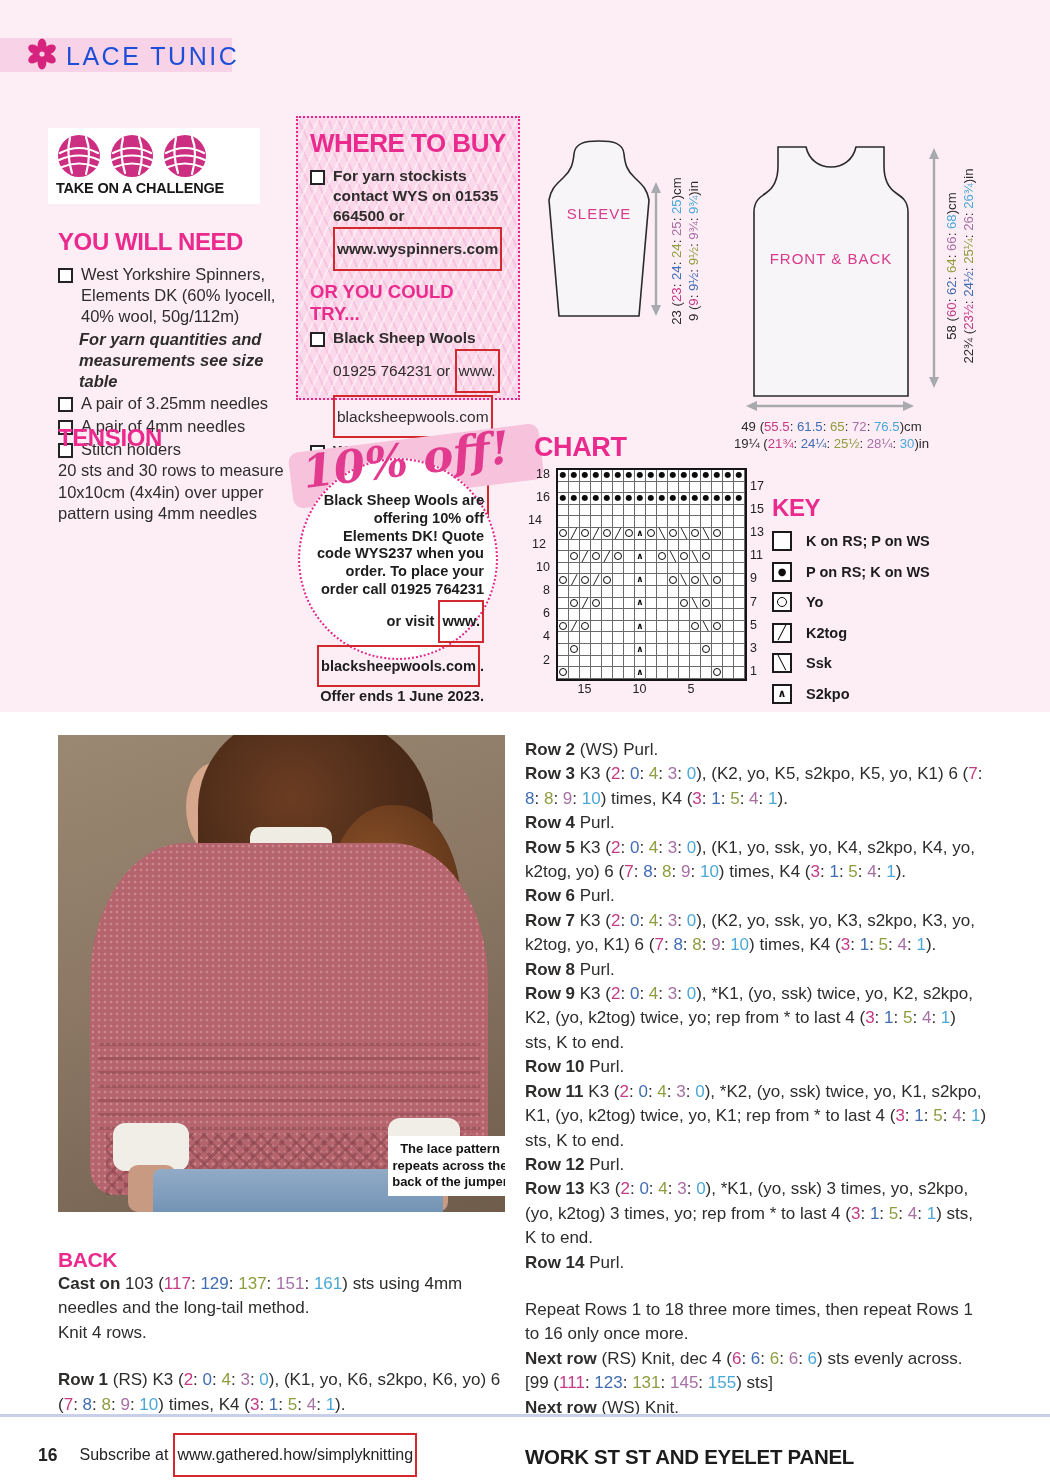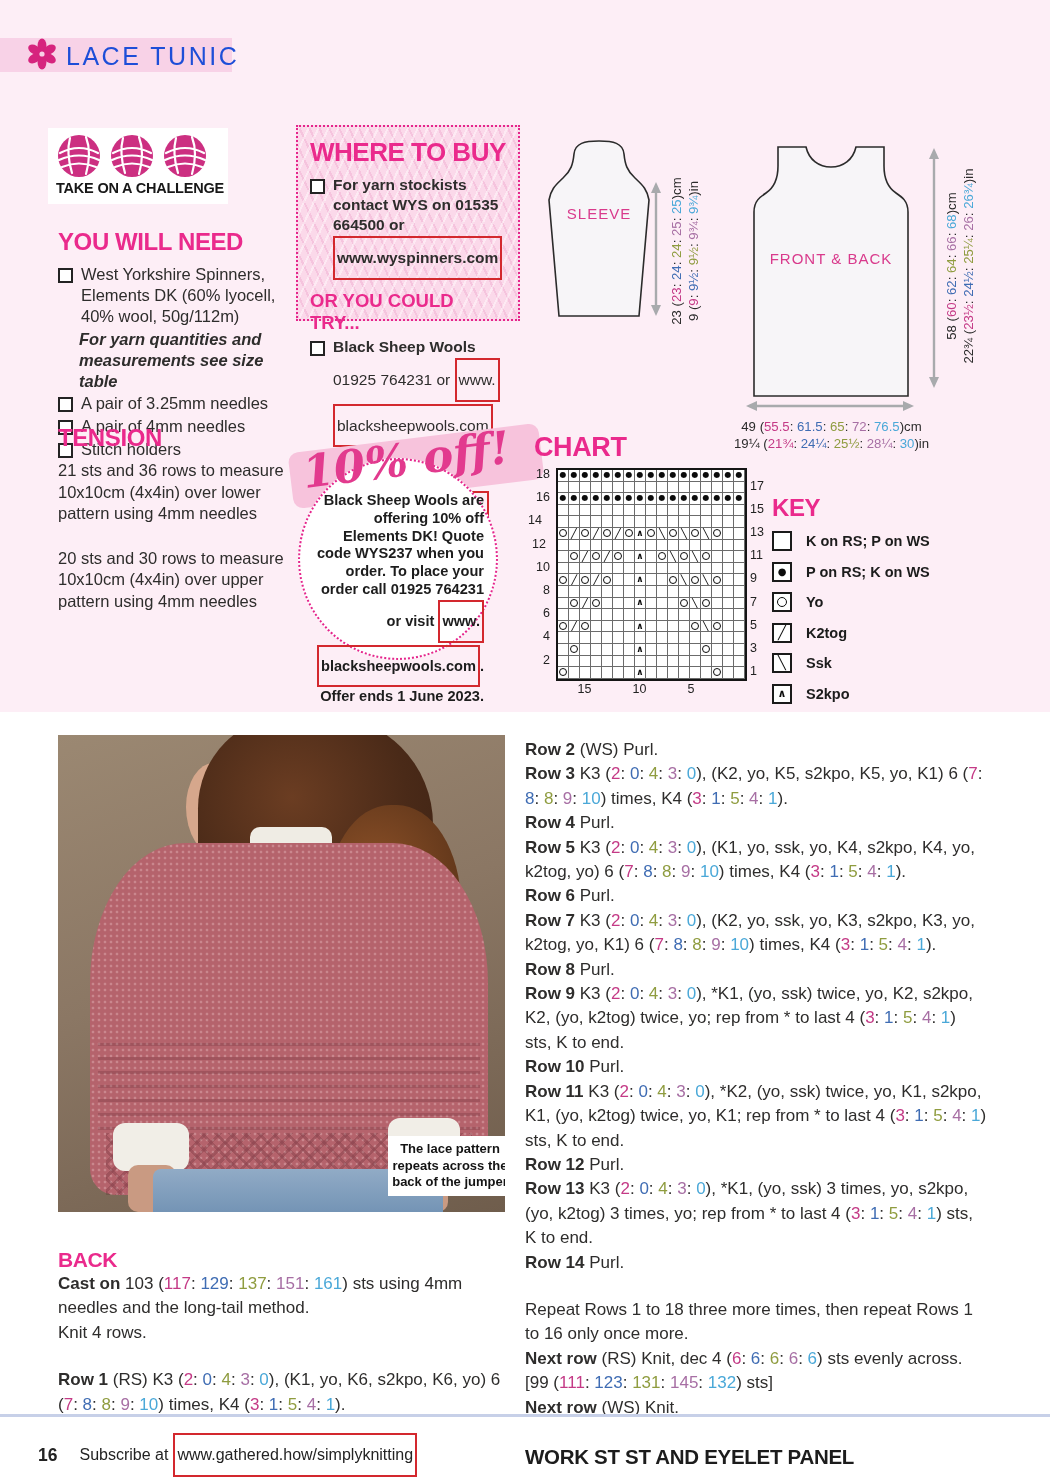--- a/index.html
+++ b/index.html
@@ -5,36 +5,36 @@
   html,body{margin:0;padding:0;background:#ffffff;}
   #page{position:relative;width:1050px;height:1484px;background:#ffffff;overflow:hidden;
         font-family:"Liberation Sans",sans-serif;color:#2e2d2c;}
   .abs{position:absolute;}
   
   #top-bg{left:0;top:0;width:1050px;height:712px;background:#fdeef6;}
   #header-strip{left:0;top:38px;width:232px;height:34px;background:#f8d2e7;}
   #header-title{left:66px;top:42px;font-size:25px;letter-spacing:2.5px;color:#1d4ed8;}
   .flower{left:26px;top:38px;width:32px;height:32px;}
   
-  #challenge{left:48px;top:128px;width:180px;height:76px;background:#ffffff;}
+  #challenge{left:48px;top:128px;width:180px;height:76px;background:#ffffff;padding-left:32px;}
   #challenge .balls{position:absolute;left:8px;top:5px;display:flex;gap:7px;}
   .ball{width:46px;height:46px;}
   #challenge-label{position:absolute;left:8px;top:52px;font-size:14.5px;font-weight:bold;color:#171717;letter-spacing:-0.2px;}
   
   .mag-h{color:#ea2a8c;font-weight:bold;letter-spacing:-0.4px;}
   #ywn{left:58px;top:228px;width:240px;}
   #ywn h2,#tension h2{margin:0 0 8px 0;font-size:24px;}
   .chk{display:flex;margin:0 0 2px 0;font-size:16.5px;line-height:21px;}
   .chk .bx{flex:0 0 11px;height:11px;border:2px solid #232323;margin:4px 8px 0 0;background:#fff;}
   .chk .tx{flex:1;}
   .note{padding-left:21px;font-style:italic;font-weight:bold;font-size:16.5px;line-height:21px;margin:1px 0;}
   #tension{left:58px;top:424px;width:246px;}
   #tension p{margin:0 0 23px 0;font-size:16.5px;line-height:21.5px;}
   
-  #wtb{left:296px;top:125px;width:224px;height:196px;border:2px dotted #e5258c;
+  #wtb{left:296px;top:116px;width:224px;height:284px;border:2px dotted #e5258c;
        background:#fbd9ea;
        background-image:repeating-linear-gradient(115deg,rgba(255,255,255,.45) 0 2px,rgba(255,255,255,0) 2px 9px),
                         repeating-linear-gradient(65deg,rgba(236,164,204,.4) 0 2px,rgba(255,255,255,0) 2px 9px);
        box-sizing:border-box;padding:10px 12px;}
   #wtb h2{margin:0 0 7px 0;font-size:26px;color:#ea2a8c;letter-spacing:-0.5px;}
   #wtb .sub{font-size:18.5px;color:#ea2a8c;font-weight:bold;margin:9px 0 3px 0;}
   #wtb .chk{font-size:15.5px;line-height:20px;font-weight:normal;}
   .redbox{display:inline-block;border:2px solid #d3282e;padding:11px 2px;line-height:1.15;margin:1px 0;}
   
   #brush{left:290px;top:438px;width:252px;height:56px;background:#f7c3dc;border-radius:10px;transform:rotate(-7deg);}
@@ -167,21 +167,20 @@
         </div>
         <div class="chk">
           <span class="bx"></span>
           <span class="tx"><span>Stitch holders</span></span>
         </div>
       </div>
   </div>
 
   <div class="abs" id="tension">
     <h2 class="mag-h">TENSION</h2>
-    <p>21 sts and 36 rows to measure 10x10cm (4x4in) over lower pattern using 4mm needles</p>
     <p>20 sts and 30 rows to measure 10x10cm (4x4in) over upper pattern using 4mm needles</p>
   </div>
 
   <div class="abs" id="wtb">
     <h2>WHERE TO BUY</h2>
     <div id="wtb-body">
         <div class="chk">
           <span class="bx"></span>
           <span class="tx"><span class="b">For yarn stockists contact WYS on 01535 664500 or </span><span class="b redbox">www.wyspinners.com</span></span>
         </div>
@@ -829,21 +828,21 @@
       <div class="para"><span class="b">Row 8</span><span> Purl.</span></div>
       <div class="para"><span class="b">Row 9</span><span> K3 </span><span>(</span><span class="s2">2</span><span>: </span><span class="s3">0</span><span>: </span><span class="s4">4</span><span>: </span><span class="s5">3</span><span>: </span><span class="s6">0</span><span>)</span><span>, *K1, (yo, ssk) twice, yo, K2, s2kpo, K2, (yo, k2tog) twice, yo; rep from * to last 4 </span><span>(</span><span class="s2">3</span><span>: </span><span class="s3">1</span><span>: </span><span class="s4">5</span><span>: </span><span class="s5">4</span><span>: </span><span class="s6">1</span><span>)</span><span> sts, K to end.</span></div>
       <div class="para"><span class="b">Row 10</span><span> Purl.</span></div>
       <div class="para"><span class="b">Row 11</span><span> K3 </span><span>(</span><span class="s2">2</span><span>: </span><span class="s3">0</span><span>: </span><span class="s4">4</span><span>: </span><span class="s5">3</span><span>: </span><span class="s6">0</span><span>)</span><span>, *K2, (yo, ssk) twice, yo, K1, s2kpo, K1, (yo, k2tog) twice, yo, K1; rep from * to last 4 </span><span>(</span><span class="s2">3</span><span>: </span><span class="s3">1</span><span>: </span><span class="s4">5</span><span>: </span><span class="s5">4</span><span>: </span><span class="s6">1</span><span>)</span><span> sts, K to end.</span></div>
       <div class="para"><span class="b">Row 12</span><span> Purl.</span></div>
       <div class="para"><span class="b">Row 13</span><span> K3 </span><span>(</span><span class="s2">2</span><span>: </span><span class="s3">0</span><span>: </span><span class="s4">4</span><span>: </span><span class="s5">3</span><span>: </span><span class="s6">0</span><span>)</span><span>, *K1, (yo, ssk) 3 times, yo, s2kpo, (yo, k2tog) 3 times, yo; rep from * to last 4 </span><span>(</span><span class="s2">3</span><span>: </span><span class="s3">1</span><span>: </span><span class="s4">5</span><span>: </span><span class="s5">4</span><span>: </span><span class="s6">1</span><span>)</span><span> sts, K to end.</span></div>
       <div class="para"><span class="b">Row 14</span><span> Purl.</span></div>
       <div class="vgap"></div>
       <div class="para"><span>Repeat Rows 1 to 18 three more times, then repeat Rows 1 to 16 only once more.</span></div>
       <div class="para"><span class="b">Next row</span><span> (RS) Knit, dec 4 </span><span>(</span><span class="s2">6</span><span>: </span><span class="s3">6</span><span>: </span><span class="s4">6</span><span>: </span><span class="s5">6</span><span>: </span><span class="s6">6</span><span>)</span><span> sts evenly across.</span></div>
-      <div class="para"><span>[99 </span><span>(</span><span class="s2">111</span><span>: </span><span class="s3">123</span><span>: </span><span class="s4">131</span><span>: </span><span class="s5">145</span><span>: </span><span class="s6">132</span><span>)</span><span> sts]</span></div>
+      <div class="para"><span>[99 </span><span>(</span><span class="s2">111</span><span>: </span><span class="s3">123</span><span>: </span><span class="s4">131</span><span>: </span><span class="s5">145</span><span>: </span><span class="s6">155</span><span>)</span><span> sts]</span></div>
       <div class="para"><span class="b">Next row</span><span> (WS) Knit.</span></div>
       <div class="vgap"></div>
       <div class="h3"><span>WORK ST ST AND EYELET PANEL</span></div>
     </div>
 
   <div class="abs" id="foot-rule"></div>
   <div class="abs" id="footer">
     <span class="pn">16</span>
     <span>Subscribe at</span>
     <span class="redbox">www.gathered.how/simplyknitting</span>

